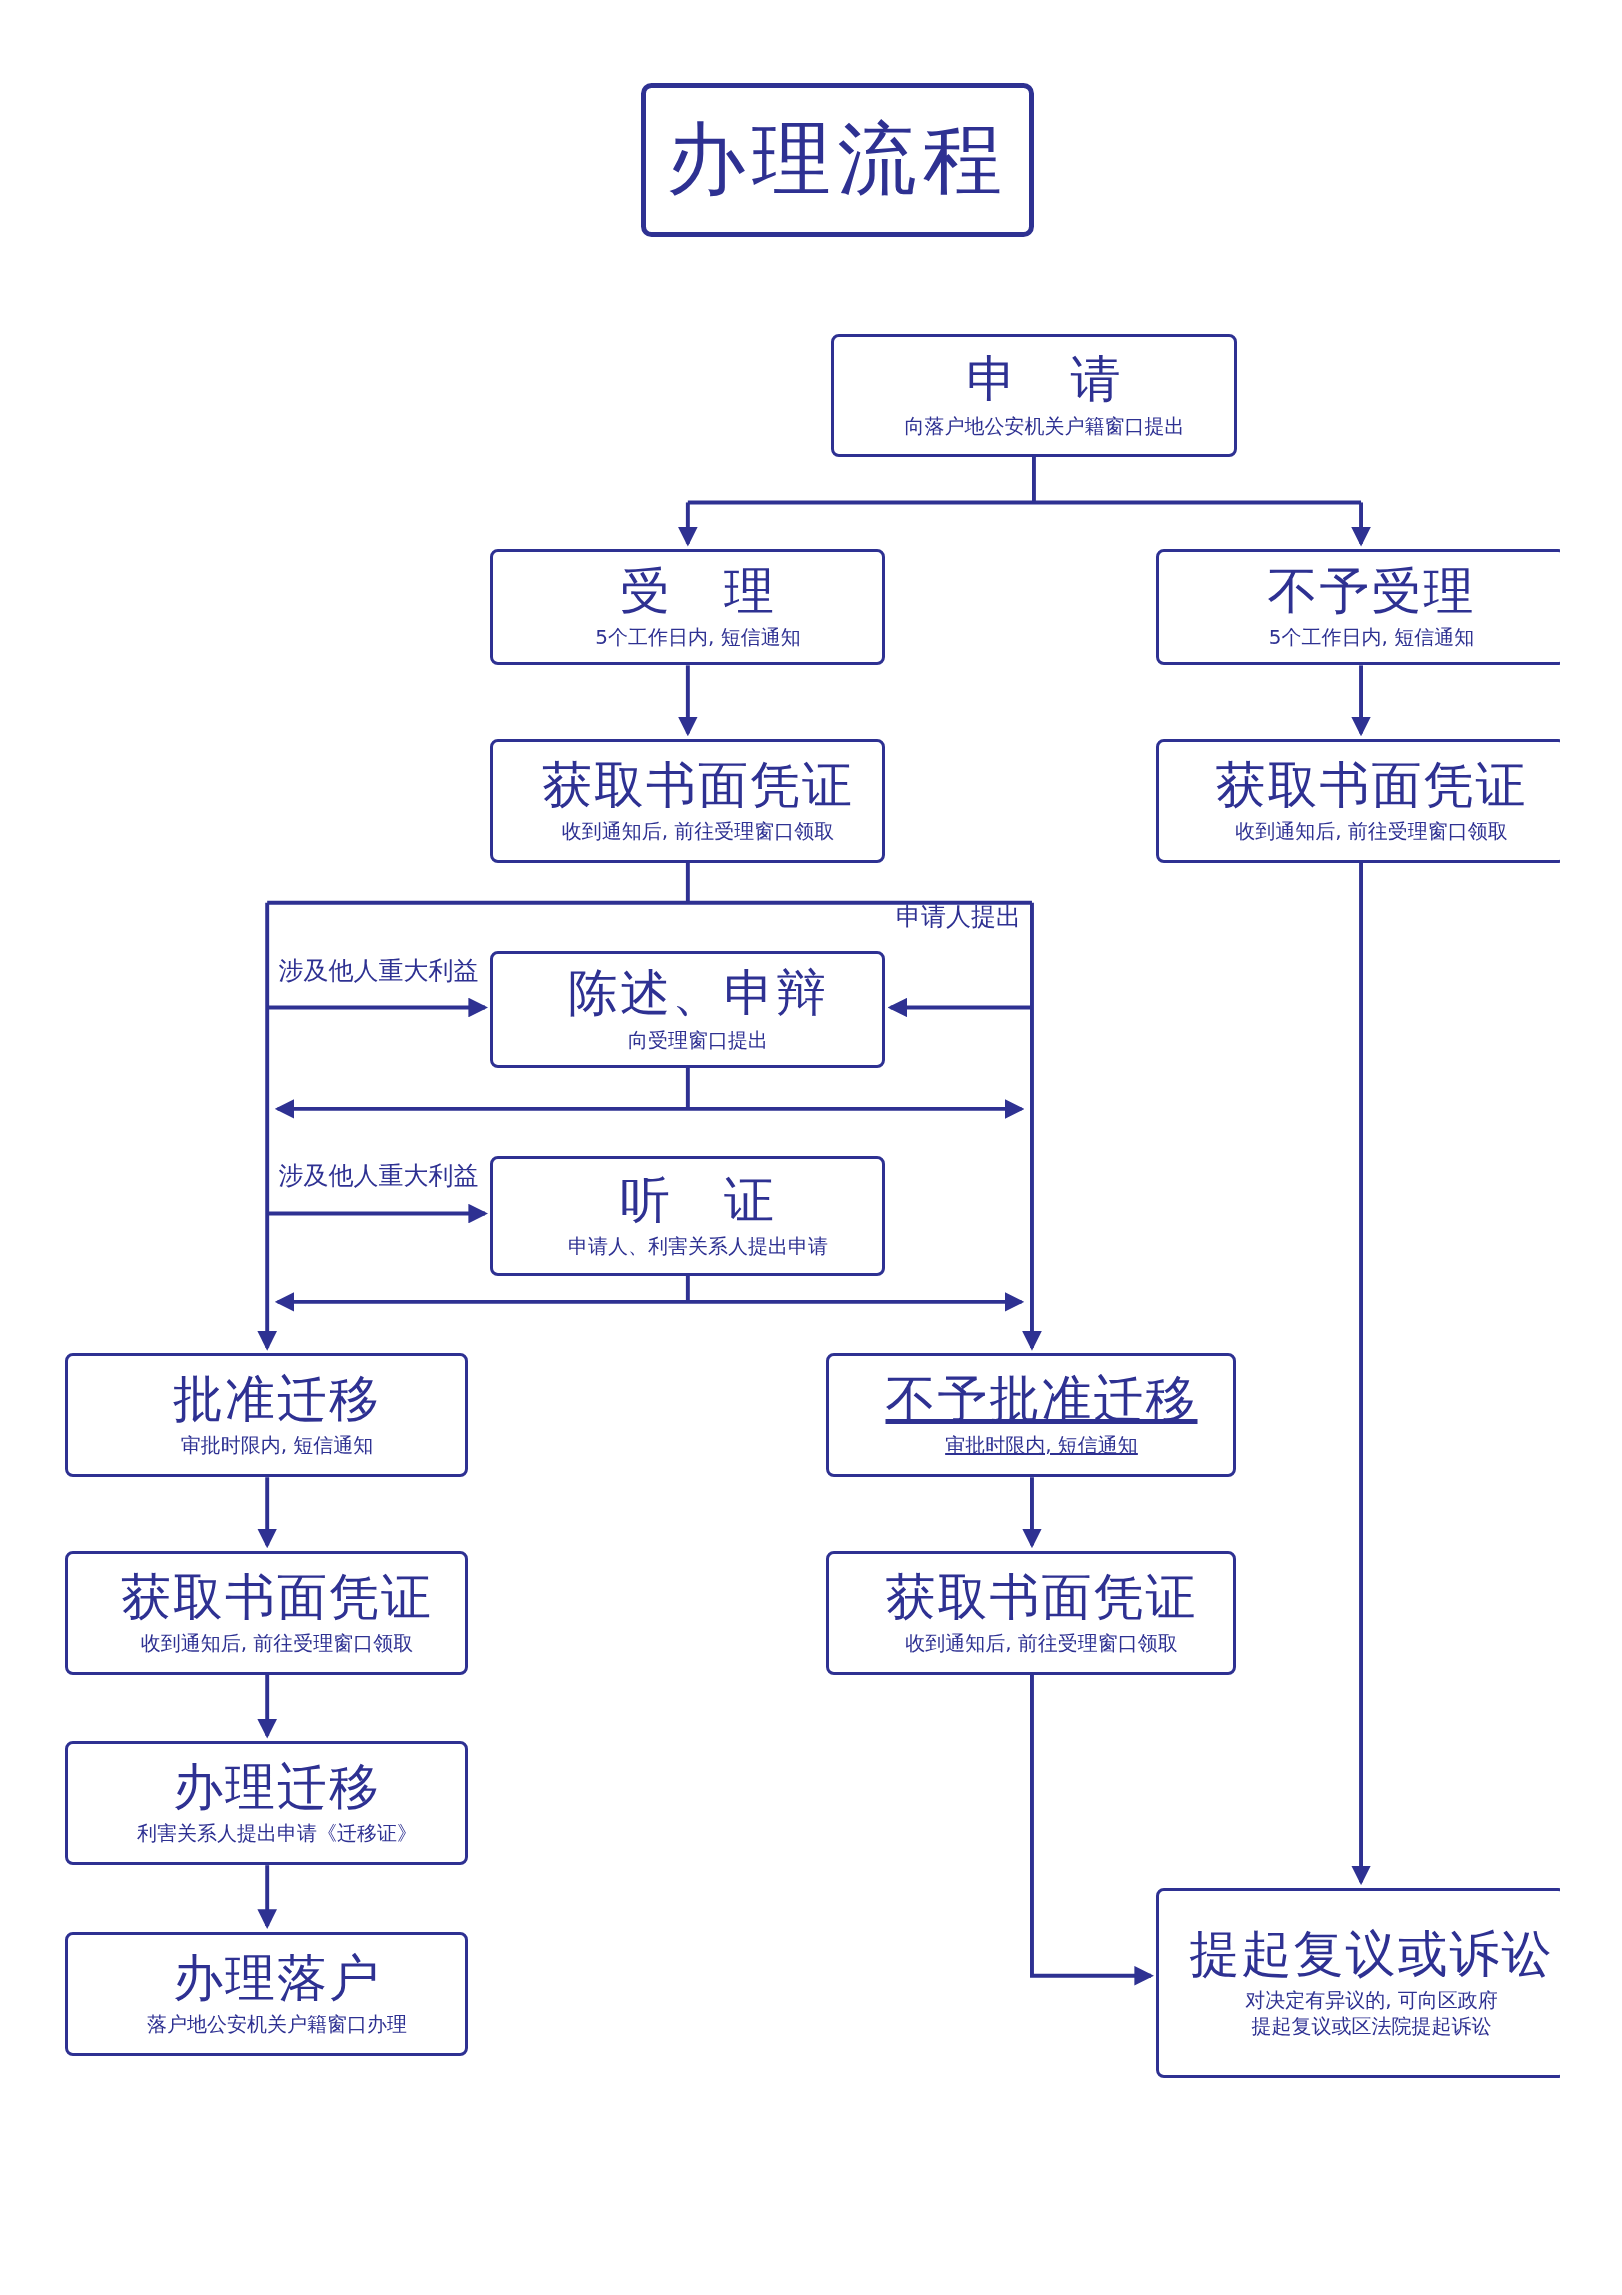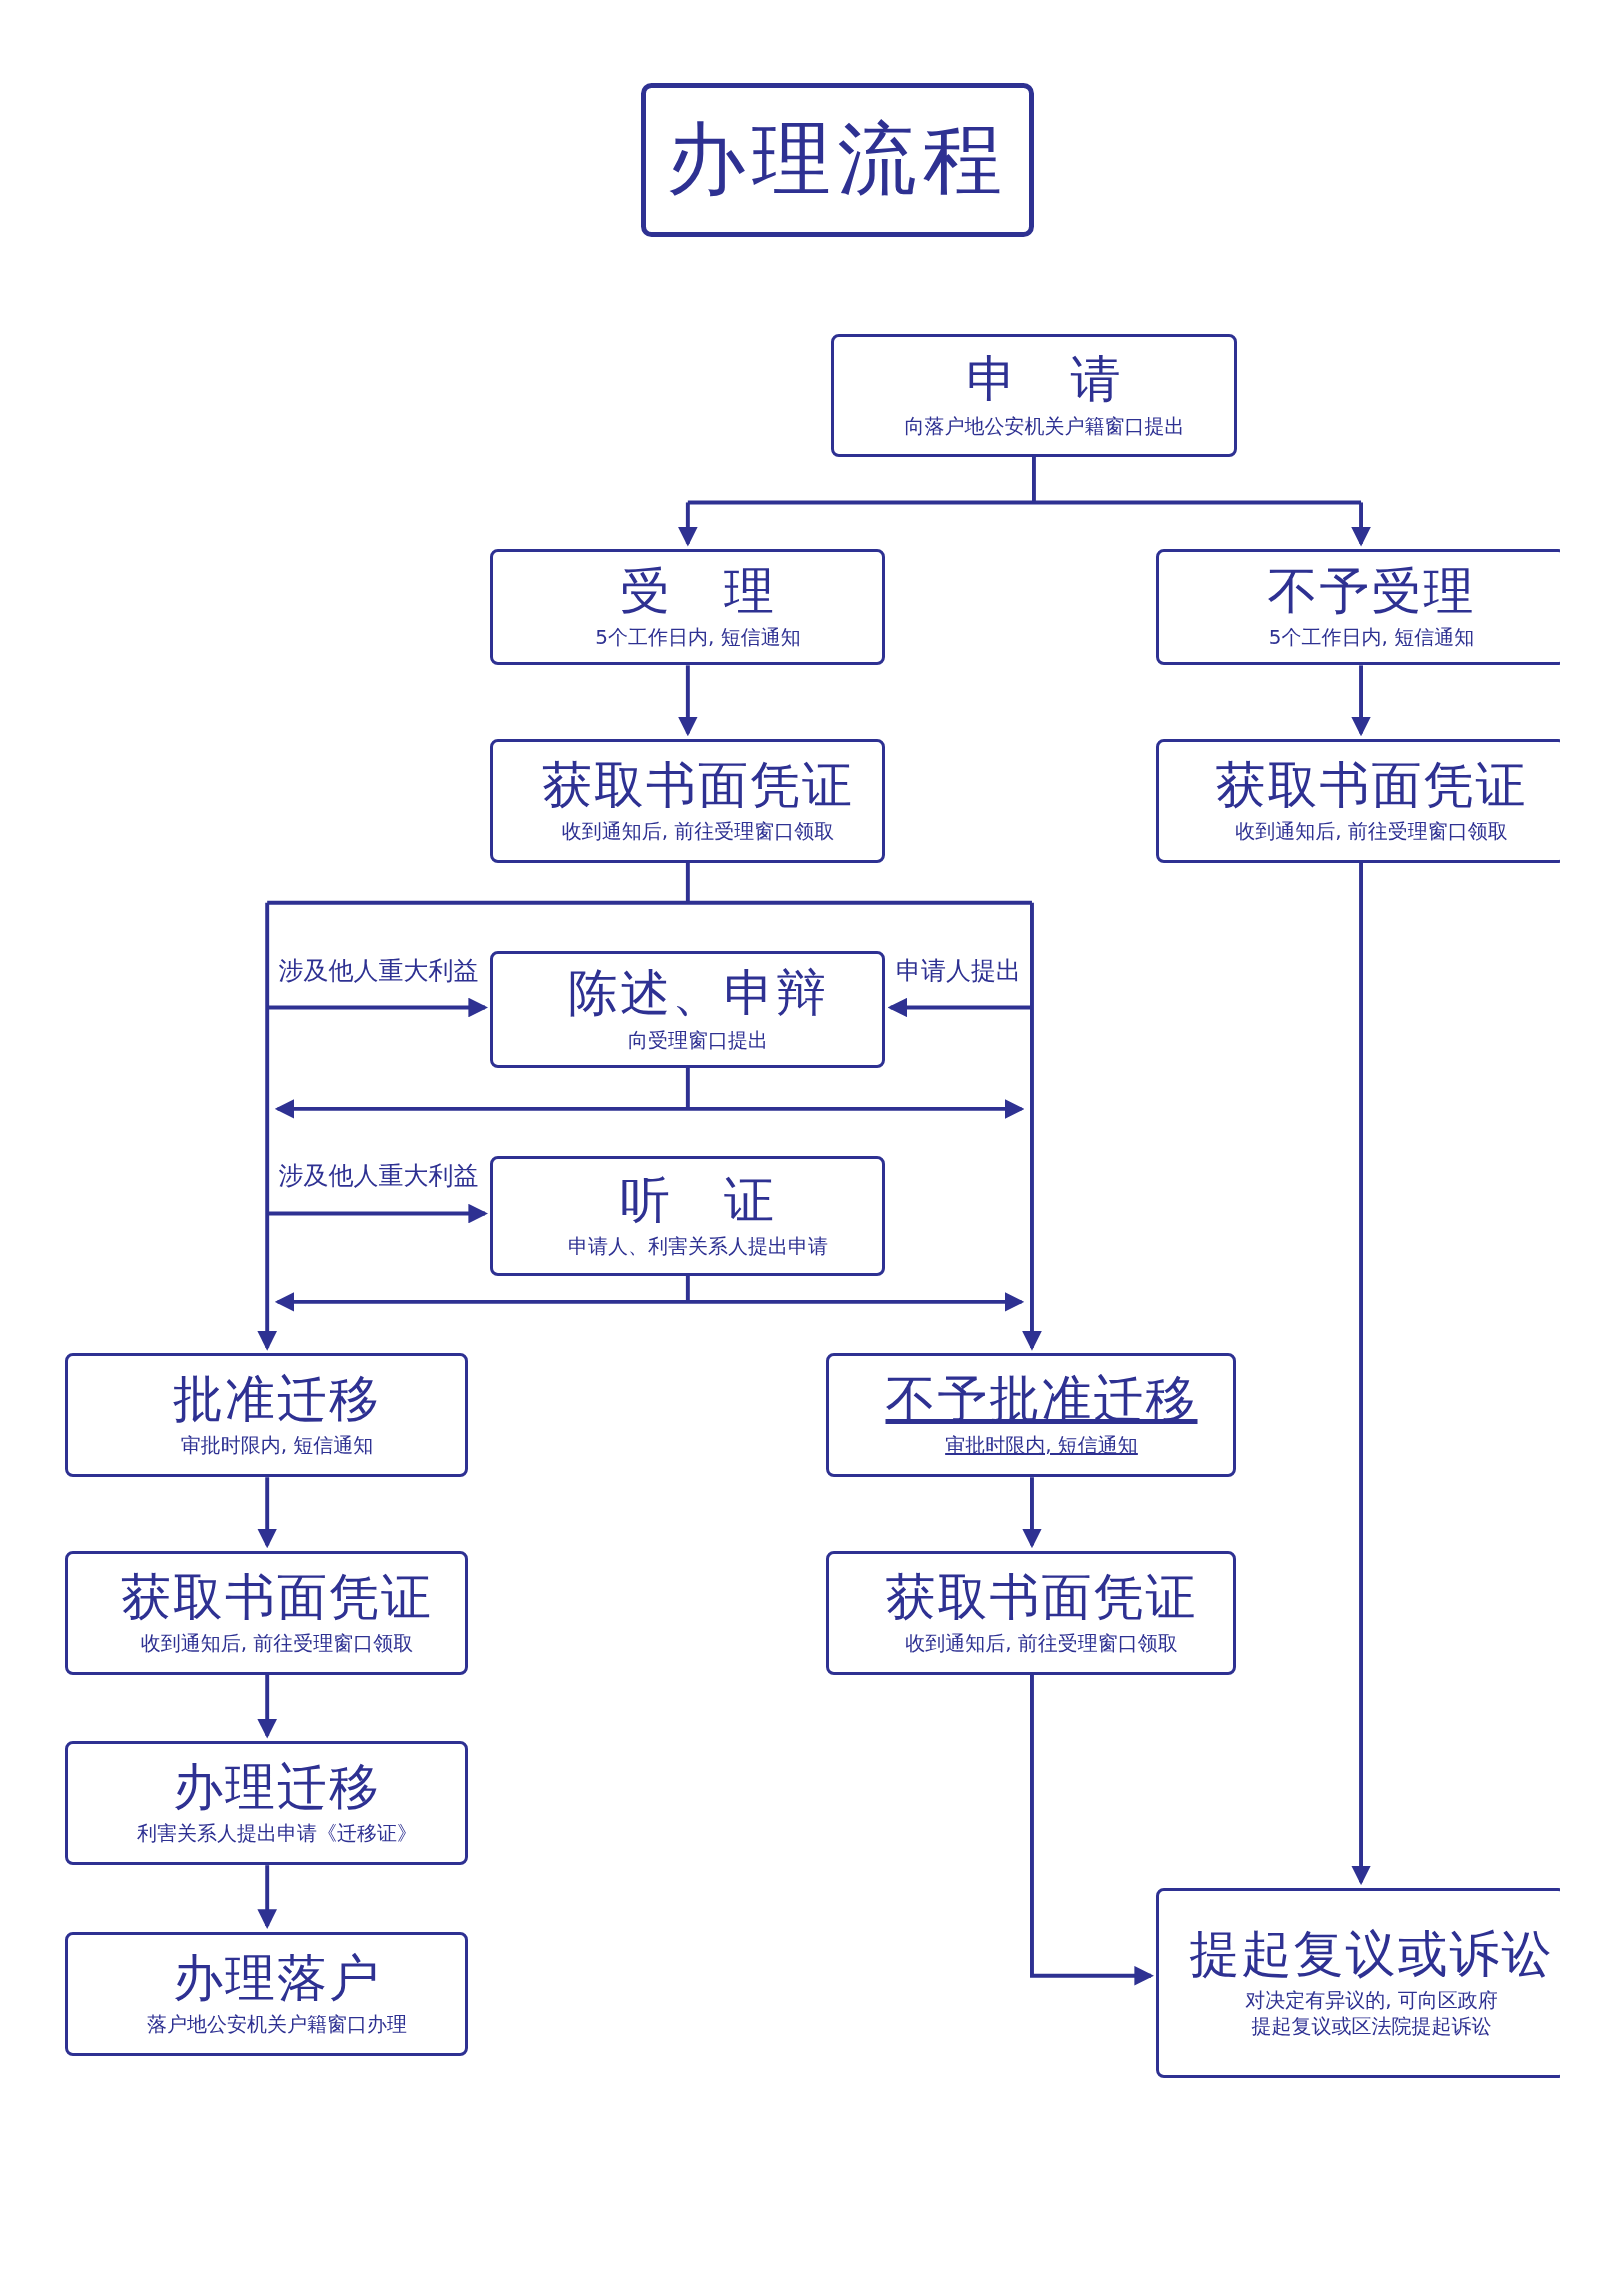--- a/index.html
+++ b/index.html
@@ -178,17 +178,17 @@
     <div class="node-sub">落户地公安机关户籍窗口办理</div>
   </div>
 
   <div class="node" style="left:1156px; top:1888px; width:410px; height:190px;">
     <div class="node-title">提起复议或诉讼</div>
     <div class="node-sub">对决定有异议的, 可向区政府</div>
     <div class="node-sub" style="margin-top:1.3px;">提起复议或区法院提起诉讼</div>
   </div>
 
   <div class="edge-label" style="left:267px; top:957px; width:223px;">涉及他人重大利益</div>
-  <div class="edge-label" style="left:885px; top:957px; width:147px;">申请人提出</div>
+  <div class="edge-label" style="left:885px; top:903px; width:147px;">申请人提出</div>
   <div class="edge-label" style="left:267px; top:1162px; width:223px;">涉及他人重大利益</div>
 
 </div>
 
 
 </body></html>

